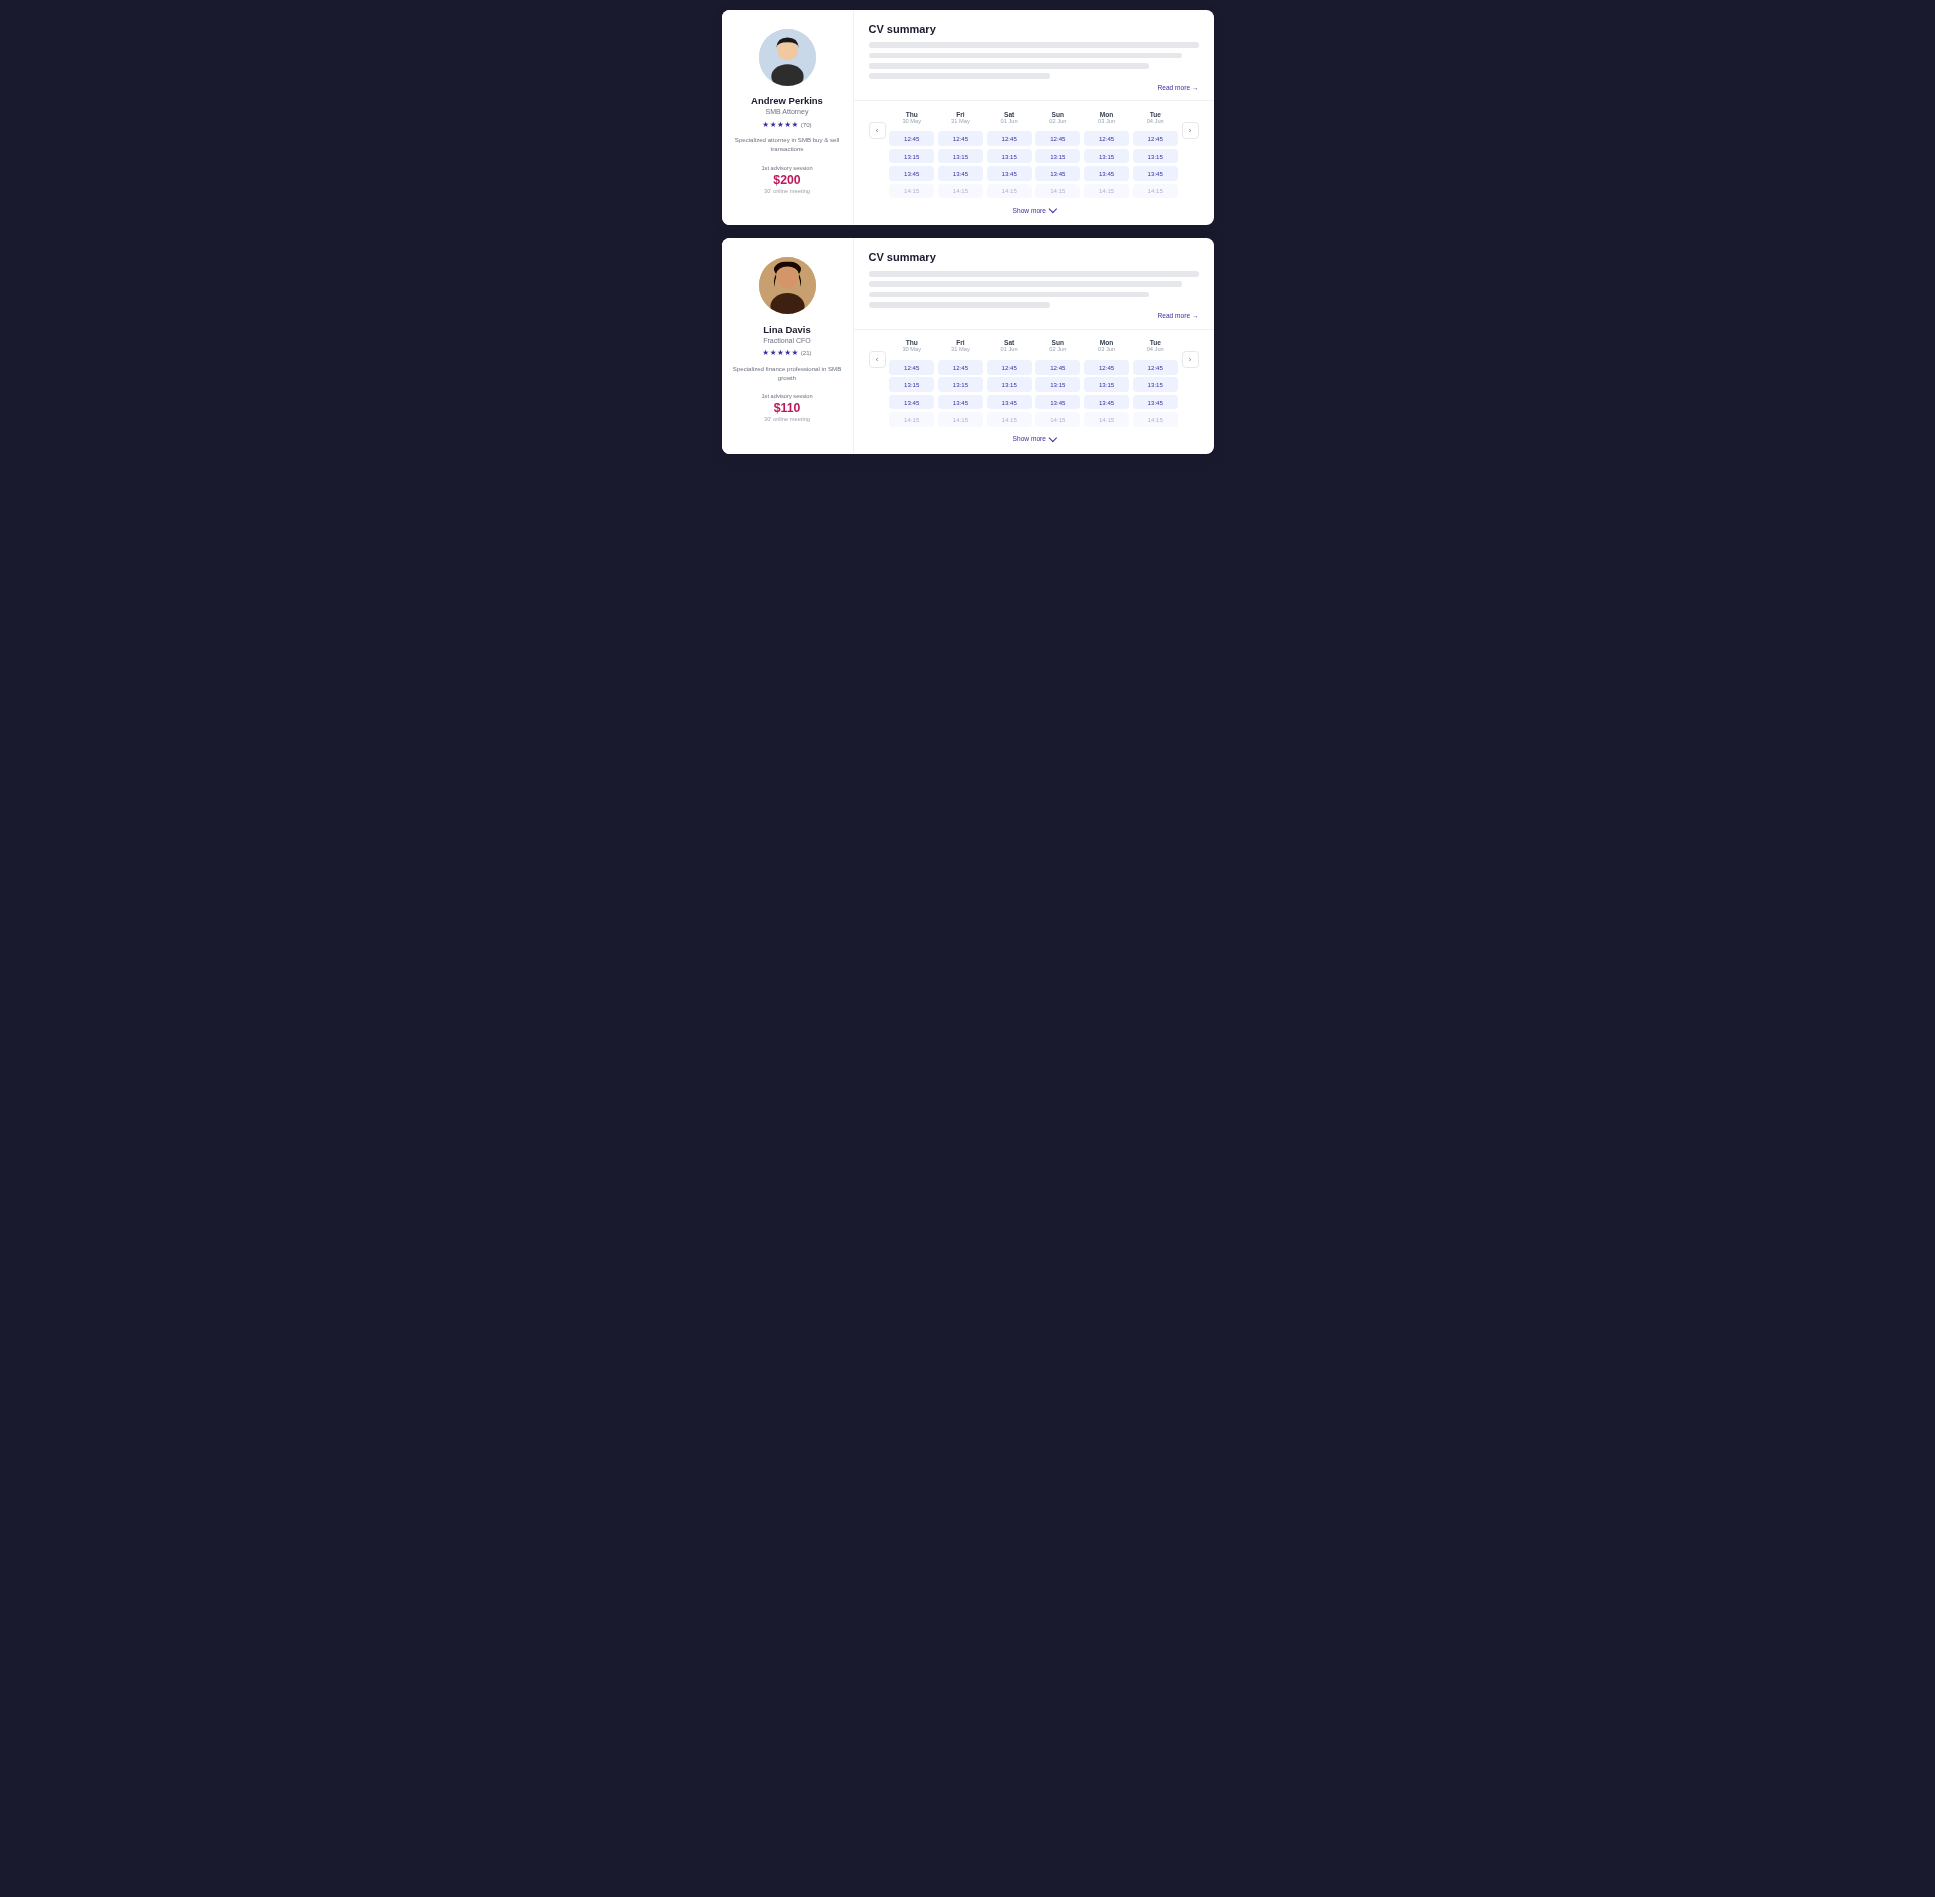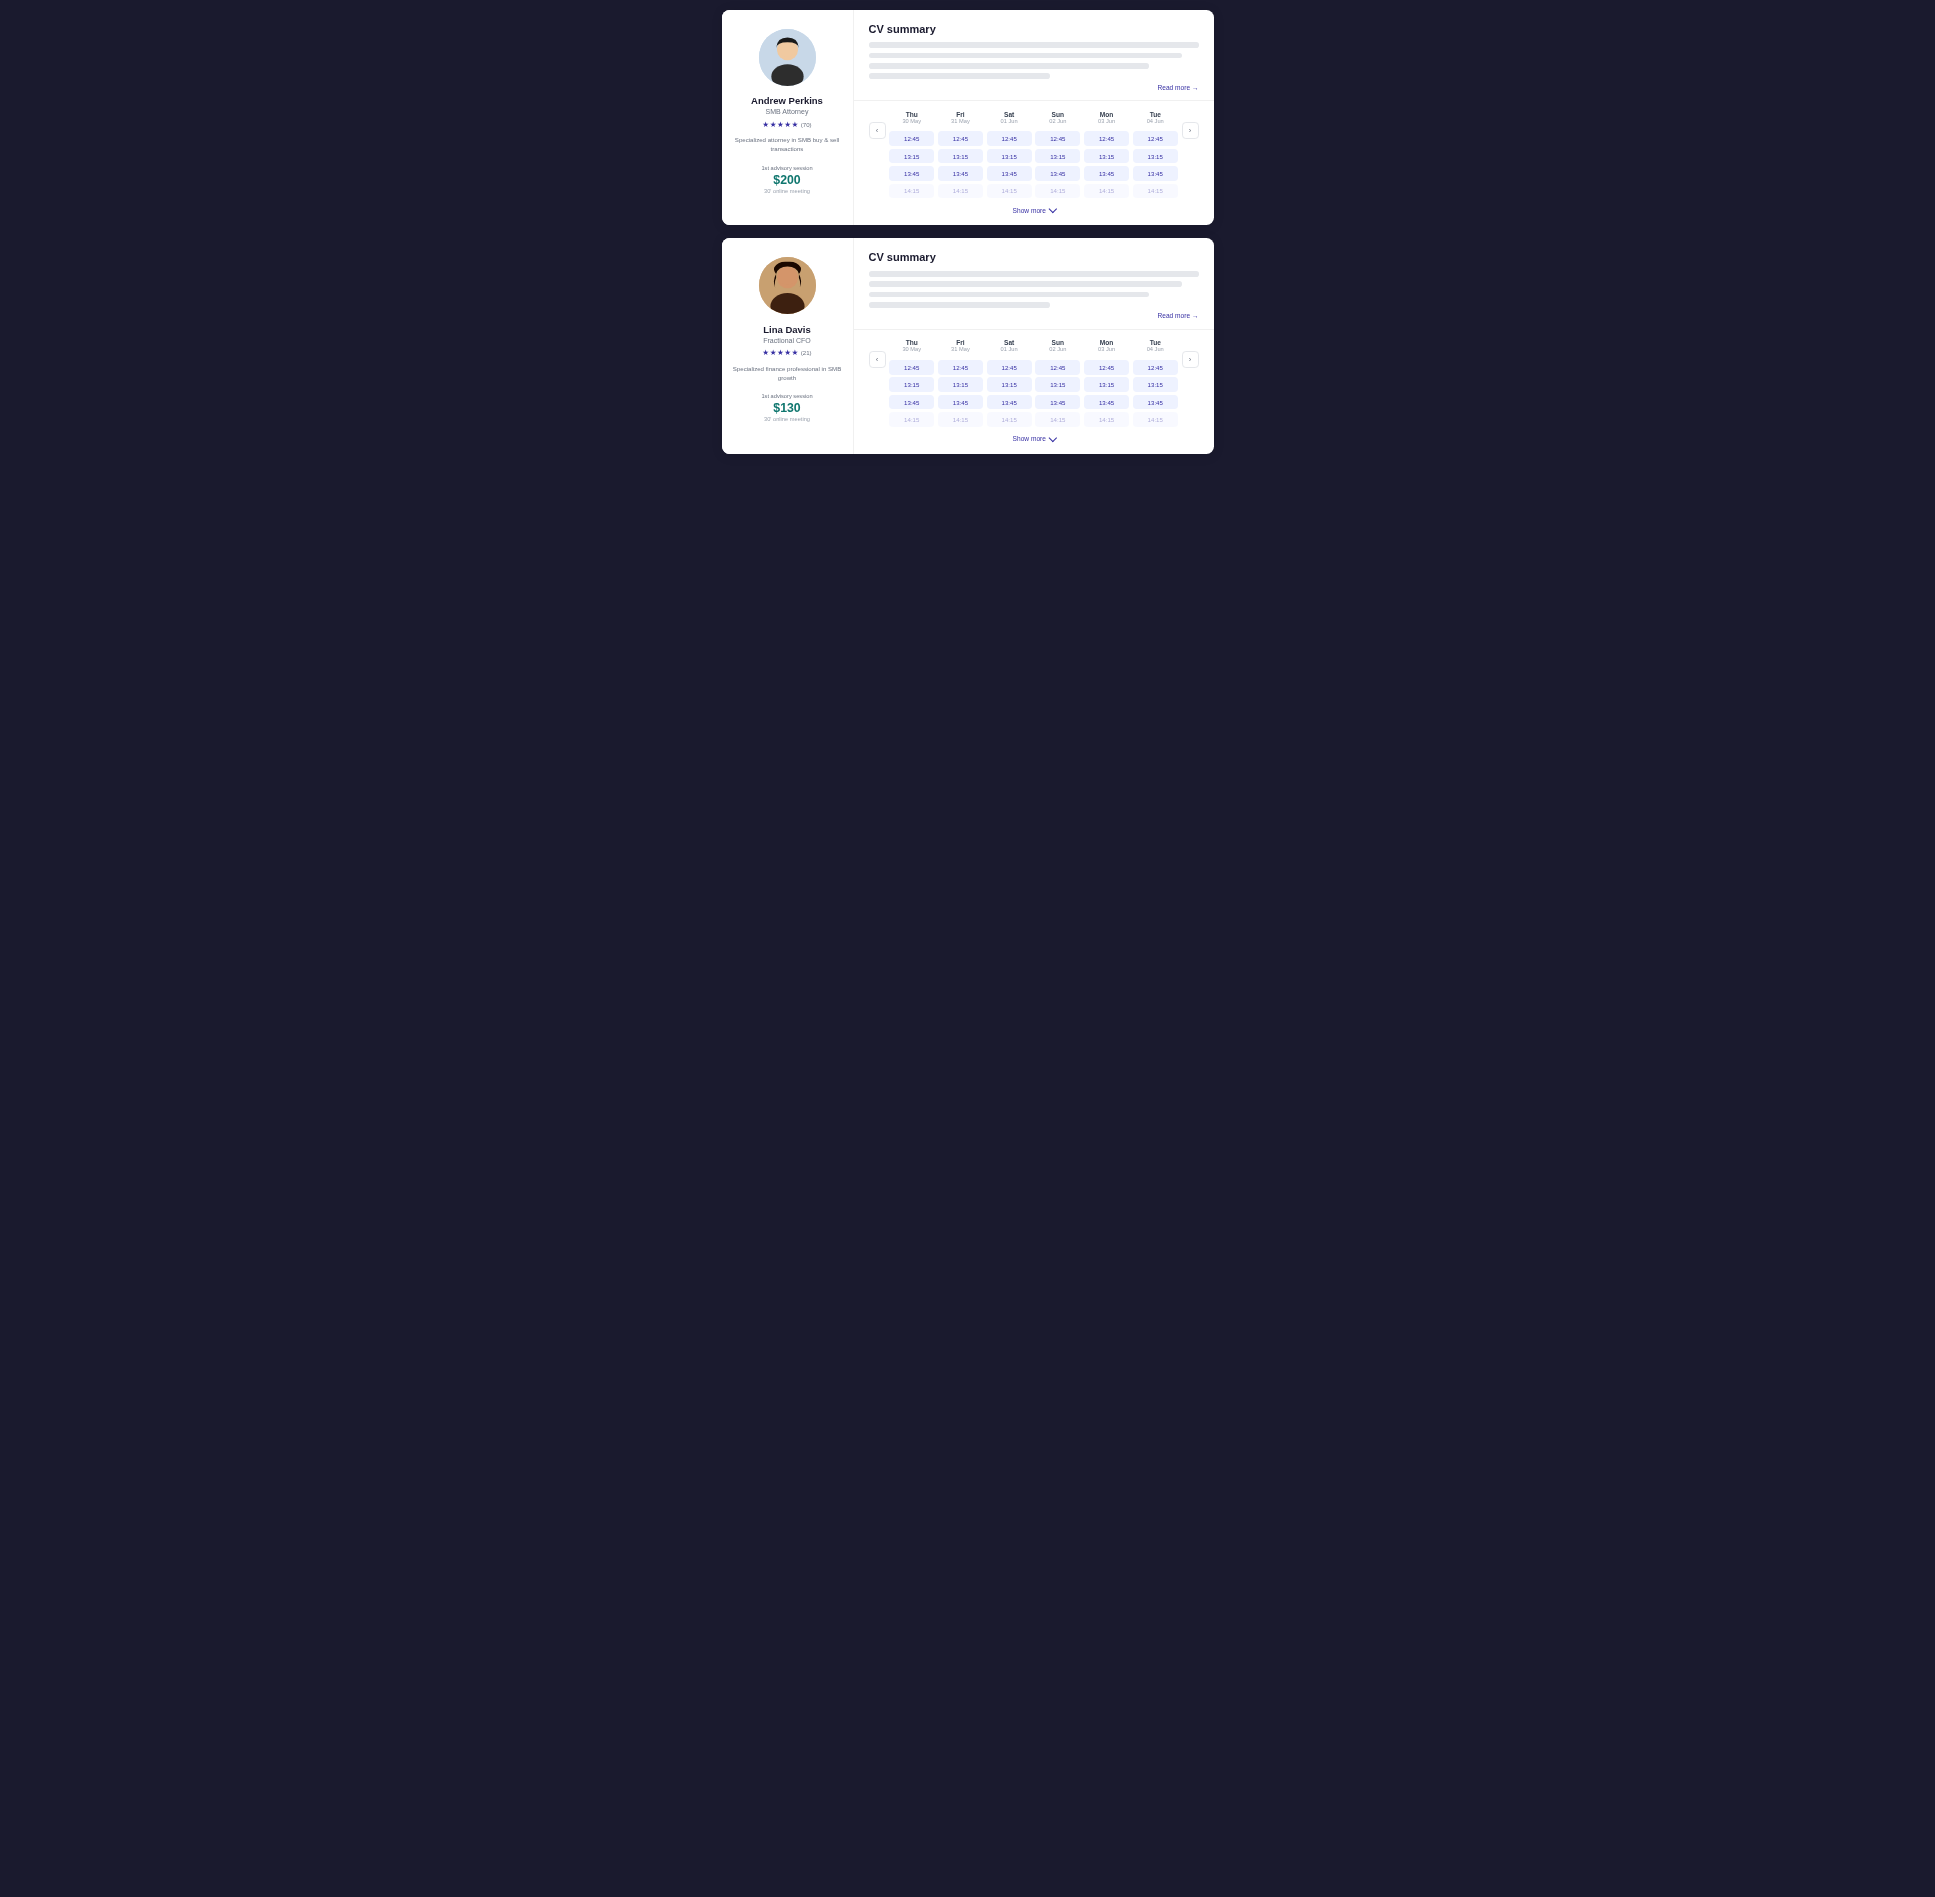--- a/index.html
+++ b/index.html
@@ -99,21 +99,21 @@
 
     .session-label {
       font-size: 5.7px;
       color: #6b7280;
       margin-bottom: 1.9px;
     }
 
     .session-price {
       font-size: 12.3px;
       font-weight: 700;
-      color: #0f766e;
+      color: #be185d;
       margin-bottom: 0.9px;
     }
 
     .session-desc {
       font-size: 5.7px;
       color: #9ca3af;
     }
 
     
     .content-panel {
@@ -397,21 +397,21 @@
     </svg>
         </div>
         <div class="profile-name">Lina Davis</div>
         <div class="profile-role">Fractional CFO</div>
         <div class="stars-row">
           <span class="stars">★★★★★</span>
           <span class="review-count">(21)</span>
         </div>
         <div class="profile-bio">Specialized finance professional in SMB growth</div>
         <div class="session-label">1st advisory session</div>
-        <div class="session-price">$130</div>
+        <div class="session-price">$110</div>
         <div class="session-desc">30' online meeting</div>
       </div>
 
       <div class="content-panel">
 
         <div class="cv-section">
           <div class="cv-title">CV summary</div>
           <div class="skeleton-line full"></div>
           <div class="skeleton-line w95"></div>
           <div class="skeleton-line w85"></div>

